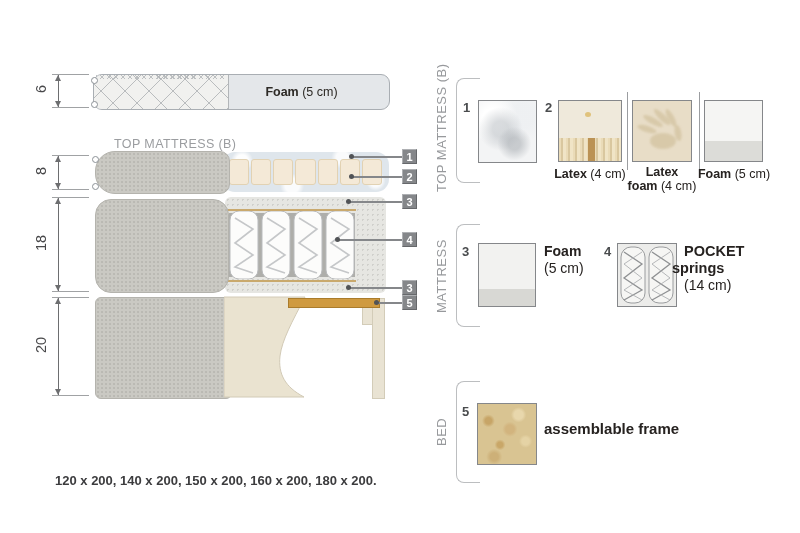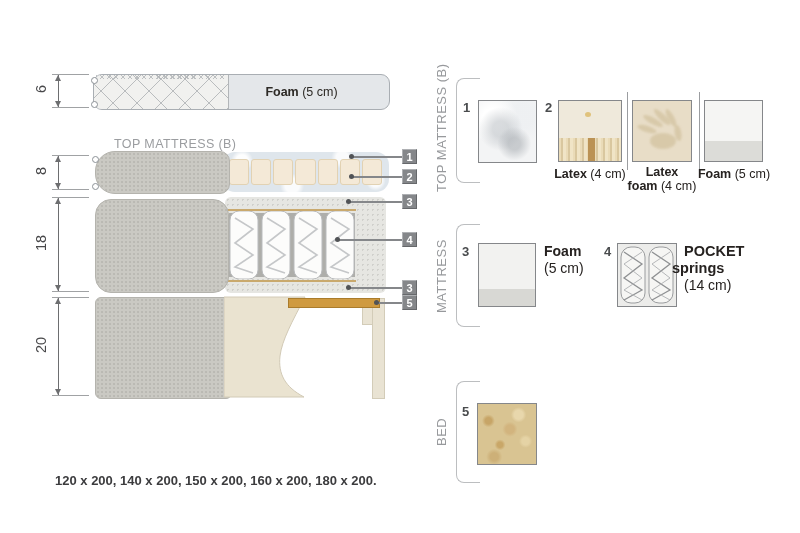--- a/index.html
+++ b/index.html
@@ -278,16 +278,17 @@
   </div>
   <div class="biglabel" style="left:684px;top:243px;font-size:14.5px;"><b>POCKET</b></div>
   <div class="biglabel" style="left:672px;top:260px;font-size:14.5px;"><b>springs</b></div>
   <div class="biglabel" style="left:684px;top:277px;"><span>(14 cm)</span></div>
 
   <div class="vlabel" style="left:434px;top:383px;height:98px;">BED</div>
   <div class="bracket" style="left:456px;top:381px;height:102px;"></div>
 
   <div class="swnum" style="left:462px;top:404px;">5</div>
   <div class="swatch chip" style="left:477px;top:403px;width:60px;height:62px;"></div>
+  <div class="biglabel" style="left:544px;top:421px;font-size:15px;font-weight:bold;">assemblable frame</div>
 
   <div class="sizesText">120 x 200, 140 x 200, 150 x 200, 160 x 200, 180 x 200.</div>
 
 </div>
 
 </body></html>

